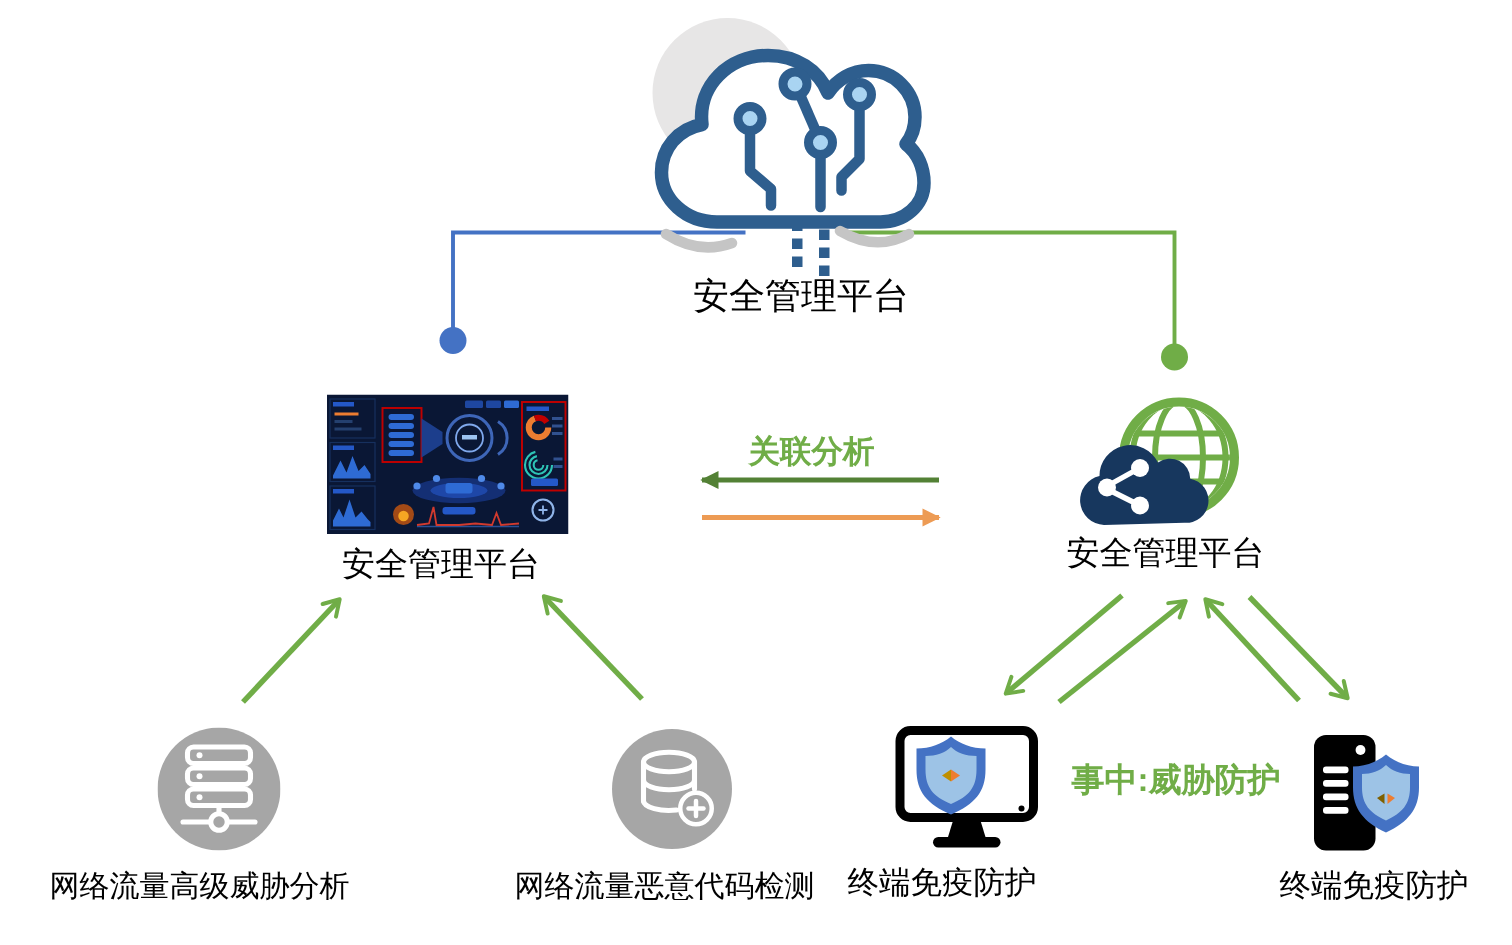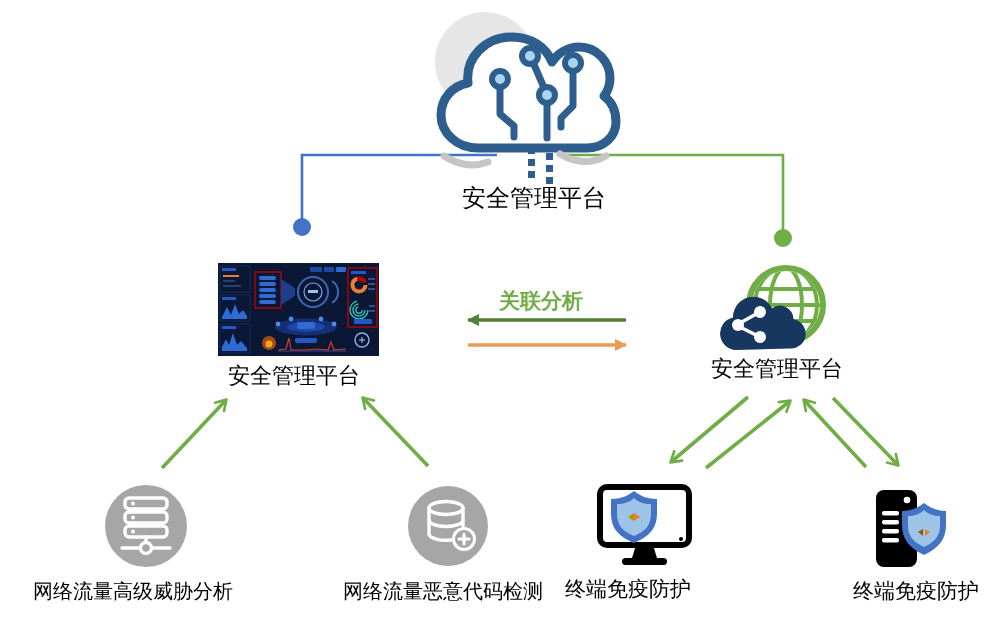--- a/index.html
+++ b/index.html
@@ -234,20 +234,21 @@
     </g>
     <g>
       <path class="f-shdark" d="M38,7 C32,12 24,15 15,15 L15,29 C15,44 22,52 38,59 C54,52 61,44 61,29 L61,15 C52,15 44,12 38,7 Z"></path>
       <path class="f-shlight" d="M38,14 C34,18 28,20 21,20 L21,29 C21,41 26,47 38,52 C50,47 55,41 55,29 L55,20 C48,20 42,18 38,14 Z"></path>
       <polygon points="32,33 38,29 38,37" fill="#BF8F00"></polygon>
       <polygon points="38,29 44,33 38,37" fill="#ED7D31"></polygon>
     </g>
   </svg>
   <div class="label lbl-endpoint" style="left:628px;top:576px;">终端免疫防护</div>
 
+  <div class="phase phase-green" style="left:784px;top:505px;">事中:威胁防护</div>
 
   <svg class="abs" style="left:872px;top:488px;" width="84" height="82" viewBox="0 0 84 82">
     <g>
       <rect x="4" y="2" width="41" height="77" rx="8" fill="#000000"></rect>
       <circle cx="35" cy="12" r="3.3" fill="#ffffff"></circle>
       <rect x="10" y="23" width="17" height="4.5" rx="2" fill="#ffffff"></rect>
       <rect x="10" y="32" width="17" height="4.5" rx="2" fill="#ffffff"></rect>
       <rect x="10" y="41" width="17" height="4.5" rx="2" fill="#ffffff"></rect>
       <rect x="10" y="50" width="17" height="4.5" rx="2" fill="#ffffff"></rect>
     </g>

